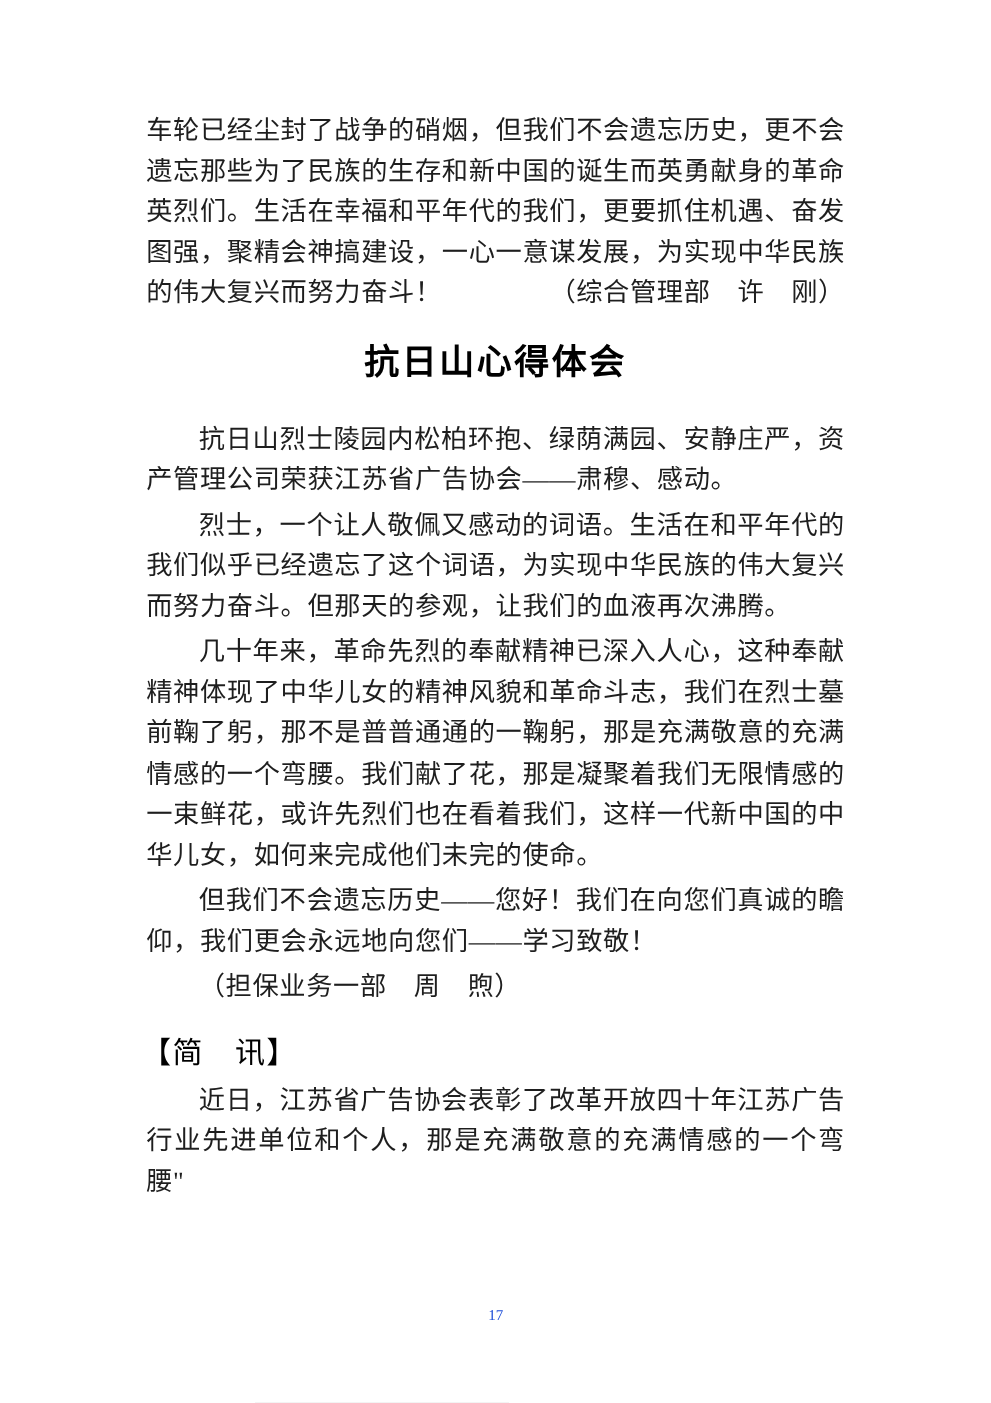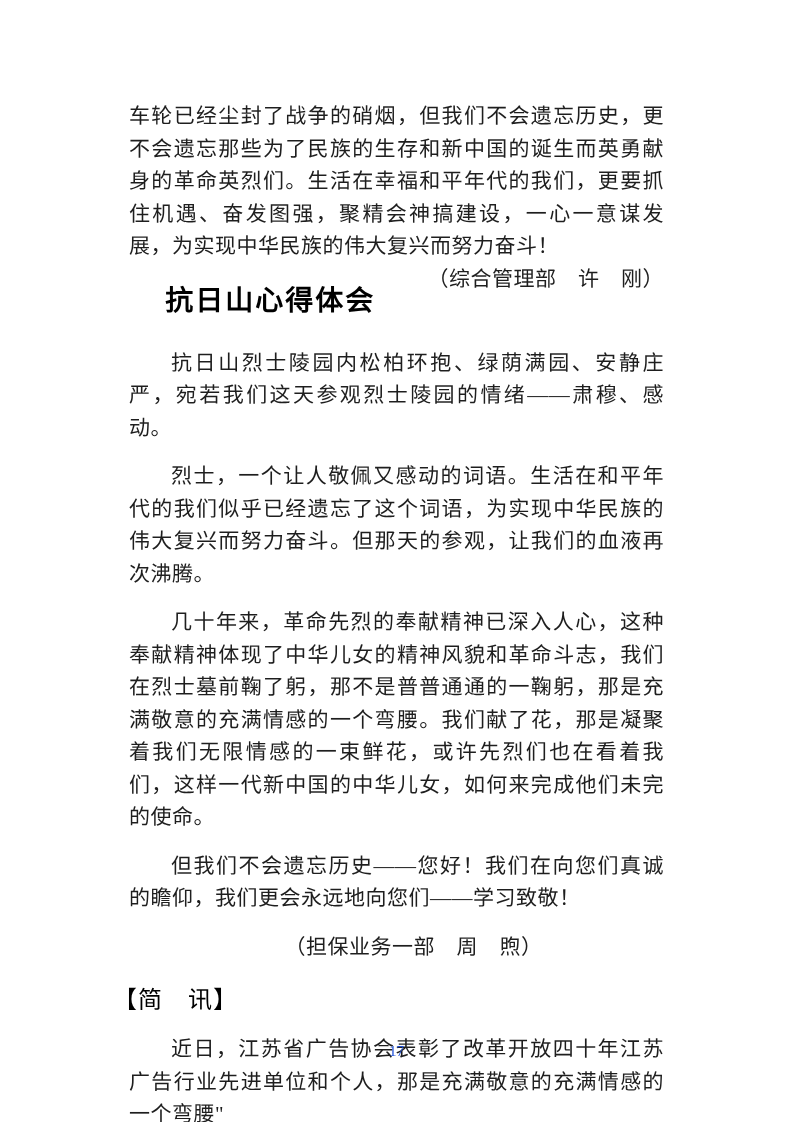--- a/index.html
+++ b/index.html
@@ -24,79 +24,79 @@
   }
   .body-text, .para {
     font-family: "Liberation Serif", serif;
     font-size: 21px;
     line-height: 32.5px;
     color: #1e1e1e;
     text-align: justify;
     letter-spacing: 0.5px;
   }
   p.para {
-    margin: 16px;
+    margin: 4px;
     text-indent: 2em;
   }
   p.para.no-indent {
     text-indent: 0;
   }
   .byline-float {
     float: right;
     text-indent: 0;
     white-space: nowrap;
   }
   .article-title {
-    font-family: Liberation Mono, monospace;
+    font-family: Liberation Serif, serif;
     font-size: 28px;
     font-weight: 700;
     color: #000000;
     text-align: center;
     letter-spacing: 2px;
     margin: 21px 0 25px 0;
     line-height: 38px;
   }
   .byline-line {
     margin: 0;
     text-indent: 0;
-    text-align: center;
+    text-align: left;
     padding-right: 8px;
   }
   .brief-heading {
     font-family: "Liberation Sans", sans-serif;
     font-size: 24px;
     font-weight: 400;
     color: #000000;
     letter-spacing: 1px;
     margin: 20px 0 2px 0;
     line-height: 34px;
     text-align: left;
   }
   .page-number {
     position: absolute;
     left: 0;
     right: 0;
     bottom: 62px;
     text-align: center;
     font-family: "Liberation Serif", serif;
-    font-size: 15px;
+    font-size: 12px;
     color: #1d4ed8;
   }
 </style>
 </head>
 <body>
 
 <div class="page">
   <div class="content body-text">
 
     <p class="para no-indent"><span>车轮已经尘封了战争的硝烟，但我们不会遗忘历史，更不会遗忘那些为了民族的生存和新中国的诞生而英勇献身的革命英烈们。生活在幸福和平年代的我们，更要抓住机遇、奋发图强，聚精会神搞建设，一心一意谋发展，为实现中华民族的伟大复兴而努力奋斗！</span><span class="byline-float">（综合管理部　许　刚）</span></p>
 
     <h1 class="article-title">抗日山心得体会</h1>
 
-    <p class="para">抗日山烈士陵园内松柏环抱、绿荫满园、安静庄严，宛若我们这天参观烈士陵园的情绪——肃穆、感动。</p>
+    <p class="para">抗日山烈士陵园内松柏环抱、绿荫满园、安静庄严，资产管理公司荣获江苏省广告协会——肃穆、感动。</p>
     <p class="para">烈士，一个让人敬佩又感动的词语。生活在和平年代的我们似乎已经遗忘了这个词语，为实现中华民族的伟大复兴而努力奋斗。但那天的参观，让我们的血液再次沸腾。</p>
     <p class="para">几十年来，革命先烈的奉献精神已深入人心，这种奉献精神体现了中华儿女的精神风貌和革命斗志，我们在烈士墓前鞠了躬，那不是普普通通的一鞠躬，那是充满敬意的充满情感的一个弯腰。我们献了花，那是凝聚着我们无限情感的一束鲜花，或许先烈们也在看着我们，这样一代新中国的中华儿女，如何来完成他们未完的使命。</p>
     <p class="para">但我们不会遗忘历史——您好！我们在向您们真诚的瞻仰，我们更会永远地向您们——学习致敬！</p>
 
     <p class="para byline-line">（担保业务一部　周　煦）</p>
 
     <h2 class="brief-heading">【简　讯】</h2>
 
     <p class="para">近日，江苏省广告协会表彰了改革开放四十年江苏广告行业先进单位和个人，那是充满敬意的充满情感的一个弯腰"</p>
 

